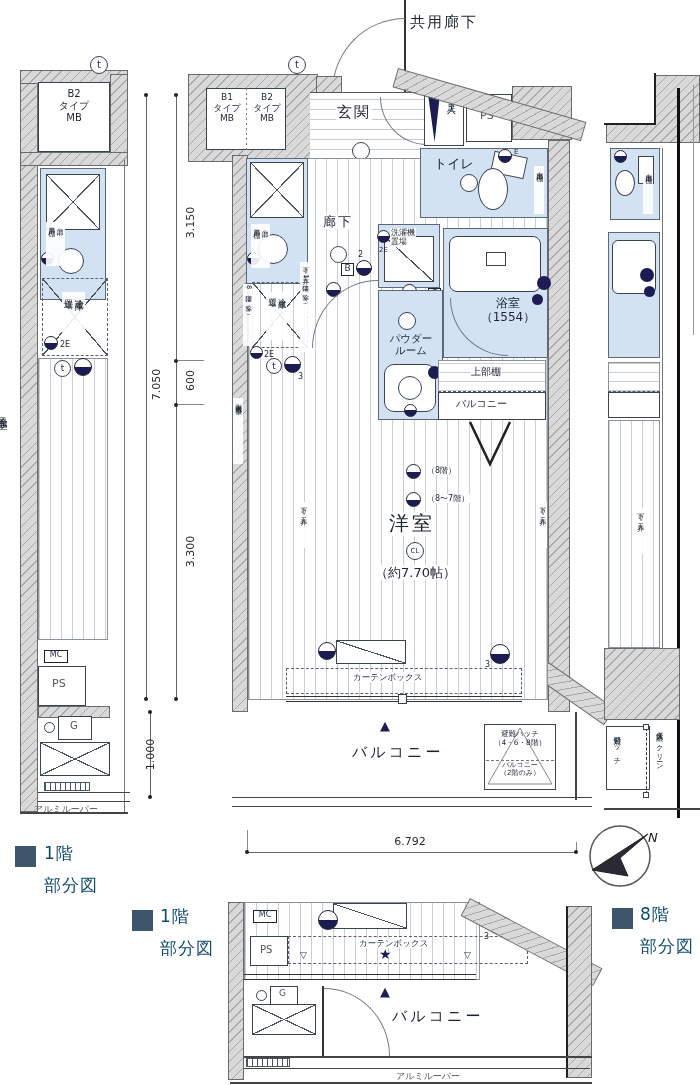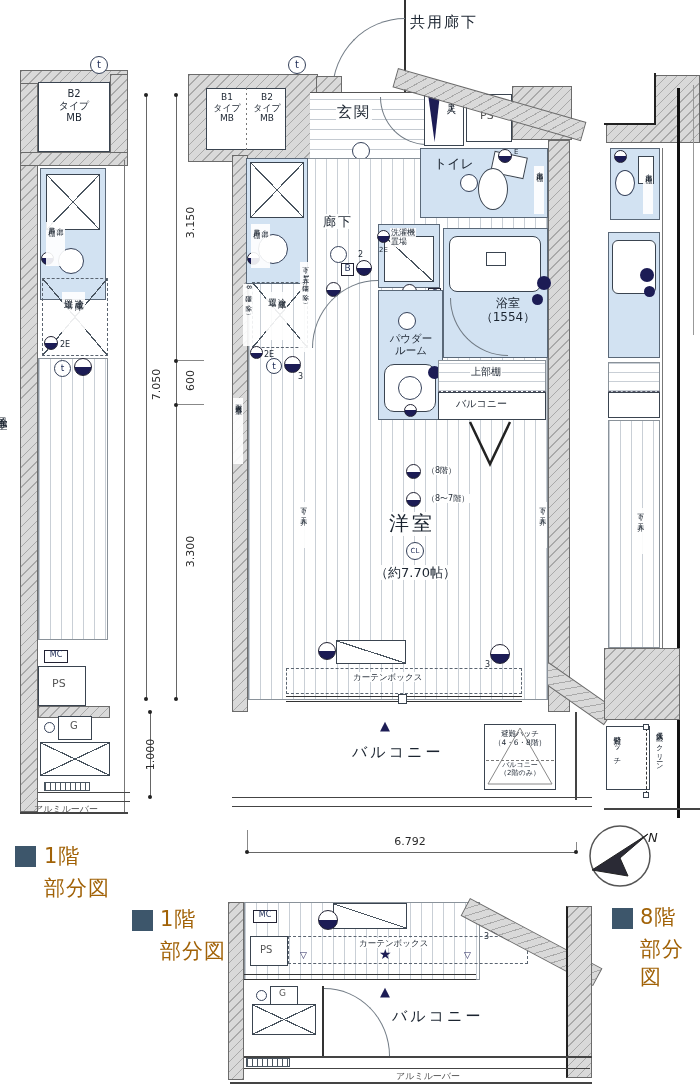--- a/index.html
+++ b/index.html
@@ -27,21 +27,21 @@
   .arc-tl{position:absolute;border:1.4px solid #707a84;border-right:none;border-bottom:none;border-radius:100% 0 0 0}
   .arc-tr{position:absolute;border:1.4px solid #707a84;border-left:none;border-bottom:none;border-radius:0 100% 0 0}
   .arc-bl{position:absolute;border:1.4px solid #707a84;border-right:none;border-top:none;border-radius:0 0 0 100%}
   .hline{position:absolute;background:#444;height:1px}
   .vline{position:absolute;background:#444;width:1px}
   .dot{position:absolute;width:4px;height:4px;border-radius:50%;background:#222}
   .dim{position:absolute;font-size:11px;color:#2a2a2a;text-align:center}
   .rot{transform:rotate(-90deg);transform-origin:center}
   .ticks{position:absolute;background:repeating-linear-gradient(90deg,#4a5560 0 1px,transparent 1px 5px);border:1px solid #4a5560}
   .legend-sq{position:absolute;background:#3d566b}
-  .legend-txt{position:absolute;font-size:21px;color:#a16207;letter-spacing:1px}
+  .legend-txt{position:absolute;font-size:17px;color:#0c4a6e;letter-spacing:1px}
   .navy{color:#1c1c55}
   svg{position:absolute;overflow:visible}
 </style>
 </head>
 <body>
 
 <div id="plan">
 
   <div class="wall" style="left:20px;top:70px;width:18px;height:742px"></div>
   <div class="wall" style="left:20px;top:70px;width:108px;height:14px"></div>

